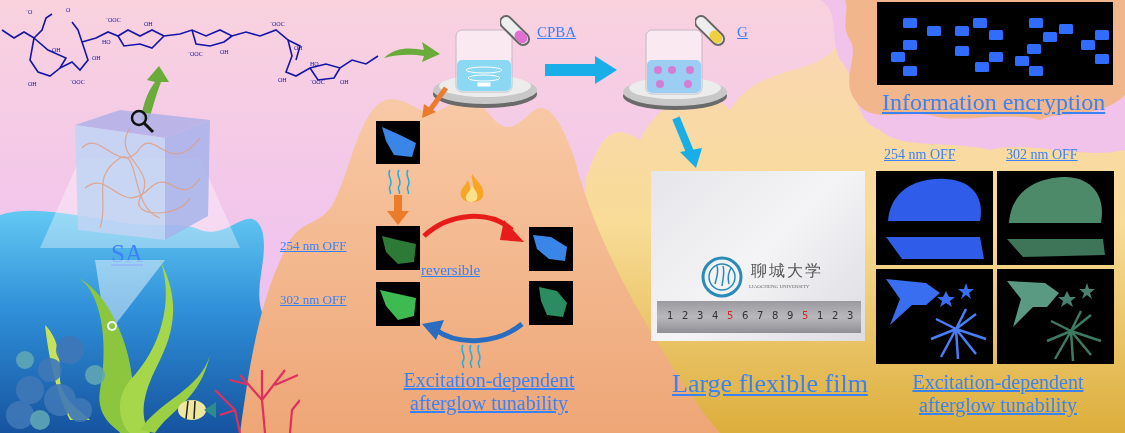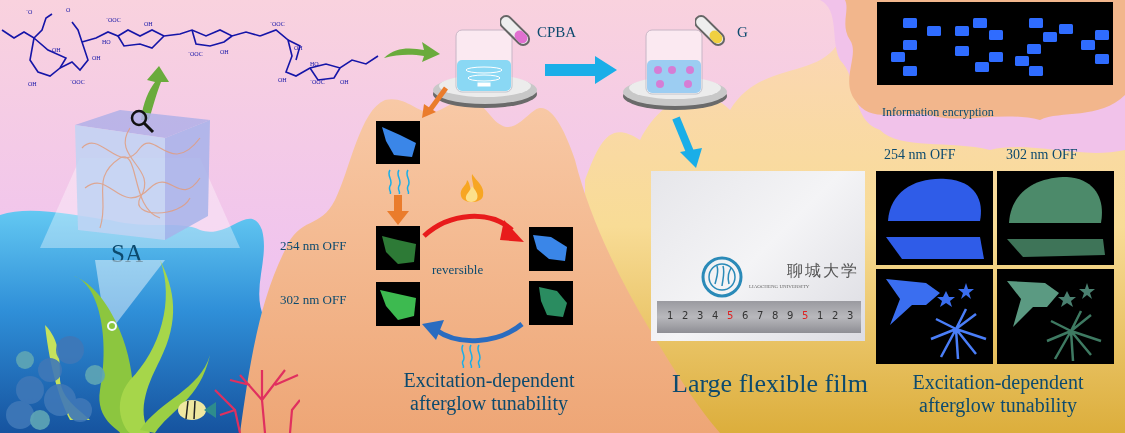--- a/index.html
+++ b/index.html
@@ -1,20 +1,20 @@
 <!DOCTYPE html>
 <html><head>
 <meta charset="utf-8">
 <style>
   html, body { margin:0; padding:0; }
   body { width:1125px; height:433px; overflow:hidden; position:relative;
          font-family:"Liberation Serif", "DejaVu Serif", serif; color:#111; }
   .bg { position:absolute; inset:0; }
   .abs { position:absolute; }
-  .label { position:absolute; white-space:nowrap; color:#0c4a6e; }
+  .label { position:absolute; white-space:nowrap; color:#3b82f6;text-decoration:underline; }
   .photo { position:absolute; background:#000; overflow:hidden; }
   svg { display:block; }
 </style>
 </head>
 <body>
 
 <svg class="bg" width="1125" height="433" viewBox="0 0 1125 433">
   <defs>
     <linearGradient id="sky" x1="0" y1="0" x2="0" y2="1">
       <stop offset="0" stop-color="#f9d2de"></stop>
@@ -229,21 +229,21 @@
 </div>
 
 <svg class="abs" style="left:455px;top:172px;" width="34" height="34" viewBox="0 0 34 34">
   <path d="M17 2 C22 10 30 14 28 24 C26 32 8 32 6 24 C4 16 12 14 12 8 C16 12 14 18 18 20 C20 14 16 8 17 2Z" fill="#f7a623"></path>
   <path d="M17 14 C20 18 24 22 22 27 C20 31 12 31 11 27 C10 22 15 20 17 14Z" fill="#fde08a"></path>
 </svg>
 <svg class="abs" style="left:420px;top:206px;" width="110" height="40" viewBox="0 0 110 40">
   <path d="M4 30 C30 6 70 4 92 24" stroke="#e81b1b" stroke-width="5" fill="none"></path>
   <polygon points="84,14 104,36 80,34" fill="#e81b1b"></polygon>
 </svg>
-<div class="label" style="left:432px;top:262px;font-size:13px;">reversible</div>
+<div class="label" style="left:421px;top:262px;font-size:15px;">reversible</div>
 
 <div class="photo" style="left:529px;top:227px;width:44px;height:44px;">
   <svg width="44" height="44" viewBox="0 0 44 44">
       <path d="M4 8 L22 10 L38 20 L36 34 L20 32 L8 22 Z" fill="#3a86e8"></path>
     </svg>
 </div>
 <div class="photo" style="left:529px;top:281px;width:44px;height:44px;">
   <svg width="44" height="44" viewBox="0 0 44 44">
       <path d="M10 6 L28 10 L38 22 L34 36 L18 34 L12 20 Z" fill="#2a8c60"></path>
     </svg>
@@ -264,21 +264,21 @@
   <div>Excitation-dependent</div>
   <div>afterglow tunability</div>
 </div>
 
 <div class="abs" style="left:651px;top:171px;width:214px;height:170px;background:linear-gradient(135deg,#e6e6ea,#f4f4f6 50%,#dcdce2);">
   <svg class="abs" style="left:50px;top:85px;" width="42" height="42" viewBox="0 0 42 42">
     <circle cx="21" cy="21" r="19" fill="none" stroke="#2a8ab8" stroke-width="3"></circle>
     <circle cx="21" cy="21" r="13" fill="none" stroke="#2a8ab8" stroke-width="1.5"></circle>
     <path d="M14 28 C16 20 18 16 16 10 M21 30 C22 22 24 16 22 10 M28 28 C26 20 28 16 30 12" stroke="#2a8ab8" stroke-width="1.5" fill="none"></path>
   </svg>
-  <div class="abs" style="left:100px;top:90px;font-size:16px;color:#555;letter-spacing:2px;font-family:'DejaVu Sans',sans-serif;margin-left:36px;">聊城大学</div>
+  <div class="abs" style="left:100px;top:90px;font-size:16px;color:#555;letter-spacing:2px;font-family:'DejaVu Sans',sans-serif;">聊城大学</div>
   <div class="abs" style="left:98px;top:113px;font-size:5px;color:#666;">LIAOCHENG UNIVERSITY</div>
   <div class="abs" id="ruler" style="left:6px;top:130px;width:204px;height:32px;background:linear-gradient(#9a9aa0,#b8b8bc 50%,#8e8e94);">
       <span style="position: absolute; top: 9px; font-size: 10px; font-family: &quot;DejaVu Sans&quot;, sans-serif; color: rgb(51, 51, 51); left: 10px;">1</span>
       <span style="position: absolute; top: 9px; font-size: 10px; font-family: &quot;DejaVu Sans&quot;, sans-serif; color: rgb(51, 51, 51); left: 25px;">2</span>
       <span style="position: absolute; top: 9px; font-size: 10px; font-family: &quot;DejaVu Sans&quot;, sans-serif; color: rgb(51, 51, 51); left: 40px;">3</span>
       <span style="position: absolute; top: 9px; font-size: 10px; font-family: &quot;DejaVu Sans&quot;, sans-serif; color: rgb(51, 51, 51); left: 55px;">4</span>
       <span style="position: absolute; top: 9px; font-size: 10px; font-family: &quot;DejaVu Sans&quot;, sans-serif; color: rgb(221, 34, 34); left: 70px;">5</span>
       <span style="position: absolute; top: 9px; font-size: 10px; font-family: &quot;DejaVu Sans&quot;, sans-serif; color: rgb(51, 51, 51); left: 85px;">6</span>
       <span style="position: absolute; top: 9px; font-size: 10px; font-family: &quot;DejaVu Sans&quot;, sans-serif; color: rgb(51, 51, 51); left: 100px;">7</span>
       <span style="position: absolute; top: 9px; font-size: 10px; font-family: &quot;DejaVu Sans&quot;, sans-serif; color: rgb(51, 51, 51); left: 115px;">8</span>
@@ -308,21 +308,21 @@
       <rect x="166" y="30" width="14" height="10" rx="1.5" fill="#2f6cff"></rect>
       <rect x="150" y="42" width="14" height="10" rx="1.5" fill="#2f6cff"></rect>
       <rect x="138" y="54" width="14" height="10" rx="1.5" fill="#2f6cff"></rect>
       <rect x="152" y="64" width="14" height="10" rx="1.5" fill="#2f6cff"></rect>
       <rect x="182" y="22" width="14" height="10" rx="1.5" fill="#2f6cff"></rect>
       <rect x="204" y="38" width="14" height="10" rx="1.5" fill="#2f6cff"></rect>
       <rect x="218" y="28" width="14" height="10" rx="1.5" fill="#2f6cff"></rect>
       <rect x="218" y="52" width="14" height="10" rx="1.5" fill="#2f6cff"></rect>
     </svg>
 </div>
-<div class="label" style="left:882px;top:89px;font-size:12px;margin-top:16px;">Information encryption</div>
+<div class="label" style="left:882px;top:89px;font-size:24px;">Information encryption</div>
 
 <div class="label" style="left:884px;top:147px;font-size:14px;">254 nm OFF</div>
 <div class="label" style="left:1006px;top:147px;font-size:14px;">302 nm OFF</div>
 
 <div class="photo" style="left:876px;top:171px;width:117px;height:94px;">
   <svg width="117" height="94" viewBox="0 0 117 94">
     <path d="M12 50 C14 20 40 6 70 8 C100 10 108 30 104 50 Z" fill="#2f5ce8"></path>
     <path d="M10 66 L104 66 L108 88 L26 88 Z" fill="#2f5ce8"></path>
   </svg>
 </div>

